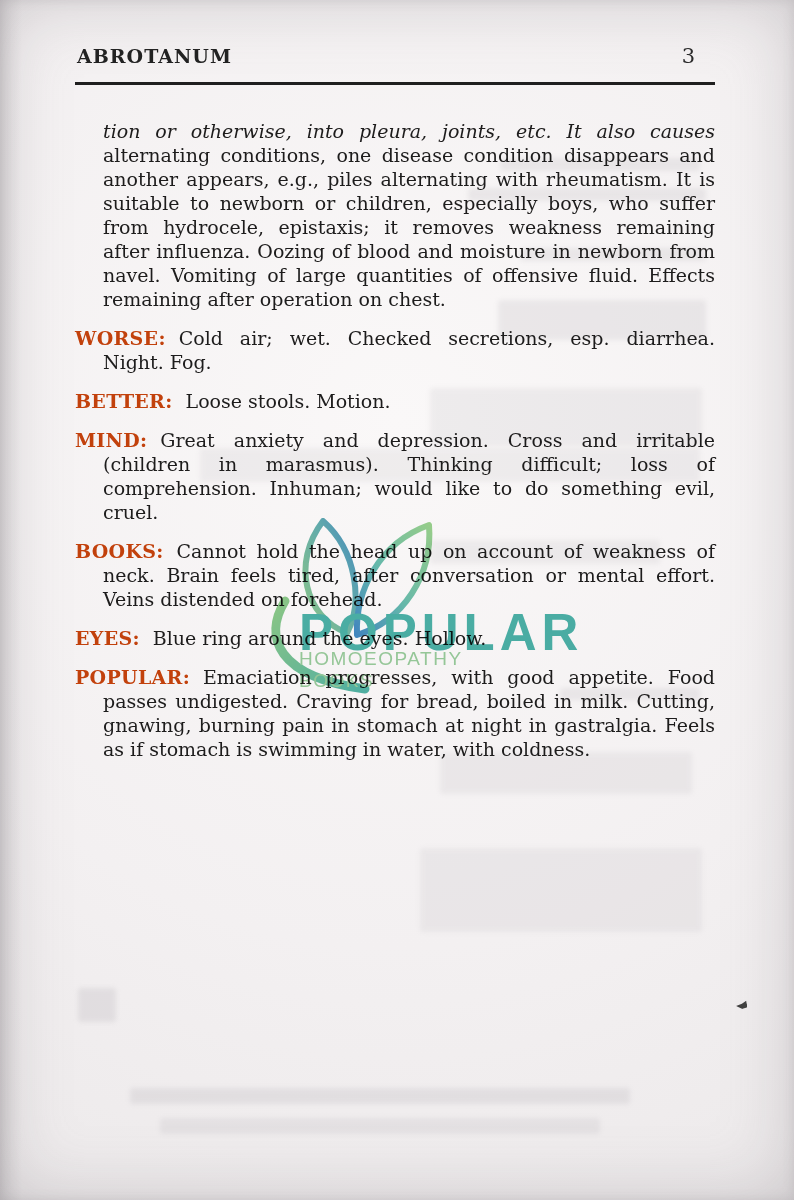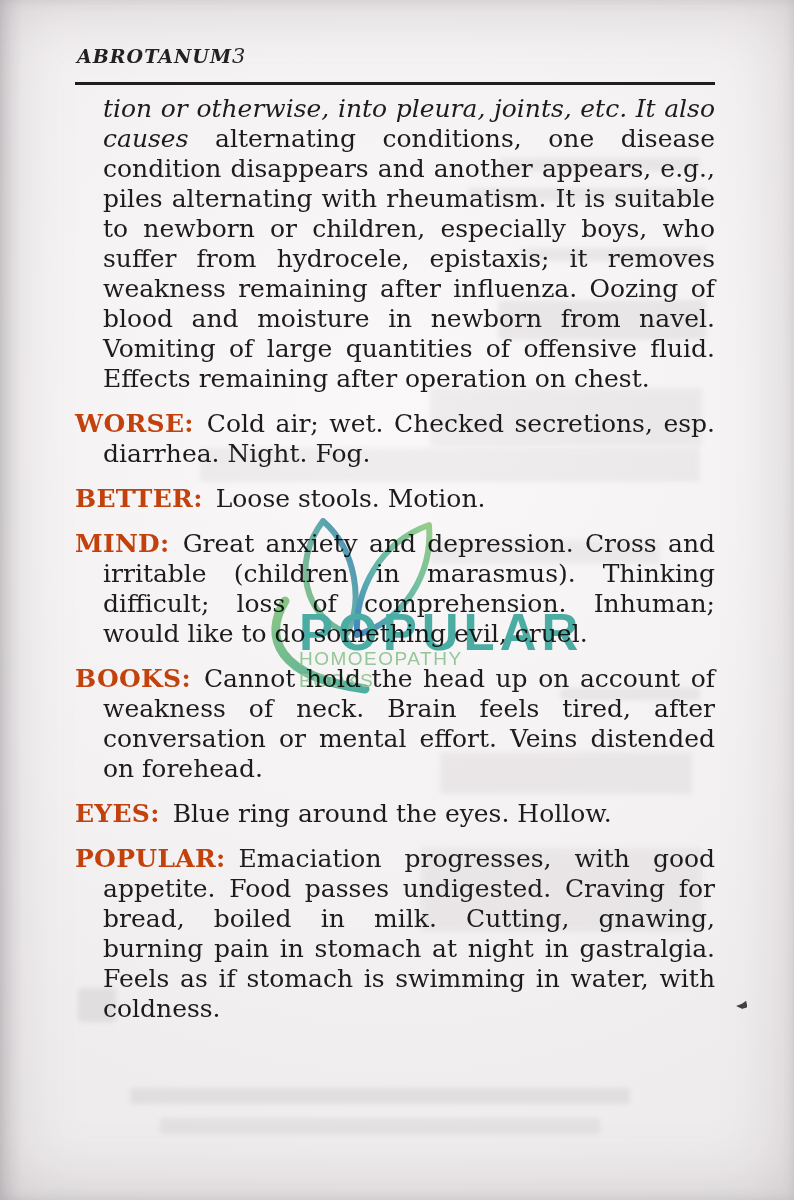--- a/index.html
+++ b/index.html
@@ -11,34 +11,33 @@
     color:#1d1c1c;
   }
   .vignette{
     position:absolute;inset:0;pointer-events:none;z-index:9;
     box-shadow:inset 0 0 70px rgba(110,105,110,.28), inset 0 0 12px rgba(110,105,110,.18);
   }
   .page{
     position:absolute;left:75px;top:44px;width:640px;z-index:3;
   }
   .hdr{
-    display:flex;align-items:baseline;
+    display:flex;justify-content:space-between;align-items:baseline;
     padding:0 2px 0 2px;
-    font-style:italic;
   }
   .hdr .title{
     font-weight:bold;font-size:19px;letter-spacing:1px;color:#222;
   }
   .hdr .pageno{
     font-size:21px;color:#2a2a2a;padding-right:18px;
   }
   .rule{
     border:0;border-top:3px solid #1f1f1f;margin:14px 0 0 0;height:0;
   }
-  .bodytext{margin-top:9px;font-size:25px;line-height:30px;}
+  .bodytext{margin-top:34px;font-size:19px;line-height:24px;}
   p.intro{
     margin:0 0 0 0;padding-left:28px;text-align:justify;
   }
   p.intro i{font-style:italic;}
   p.section{
     margin:15px 0 0 0;padding-left:28px;text-indent:-28px;text-align:justify;
   }
   p.section b{
     font-weight:bold;letter-spacing:.3px;margin-right:13px;color:#c2410c;
   }

